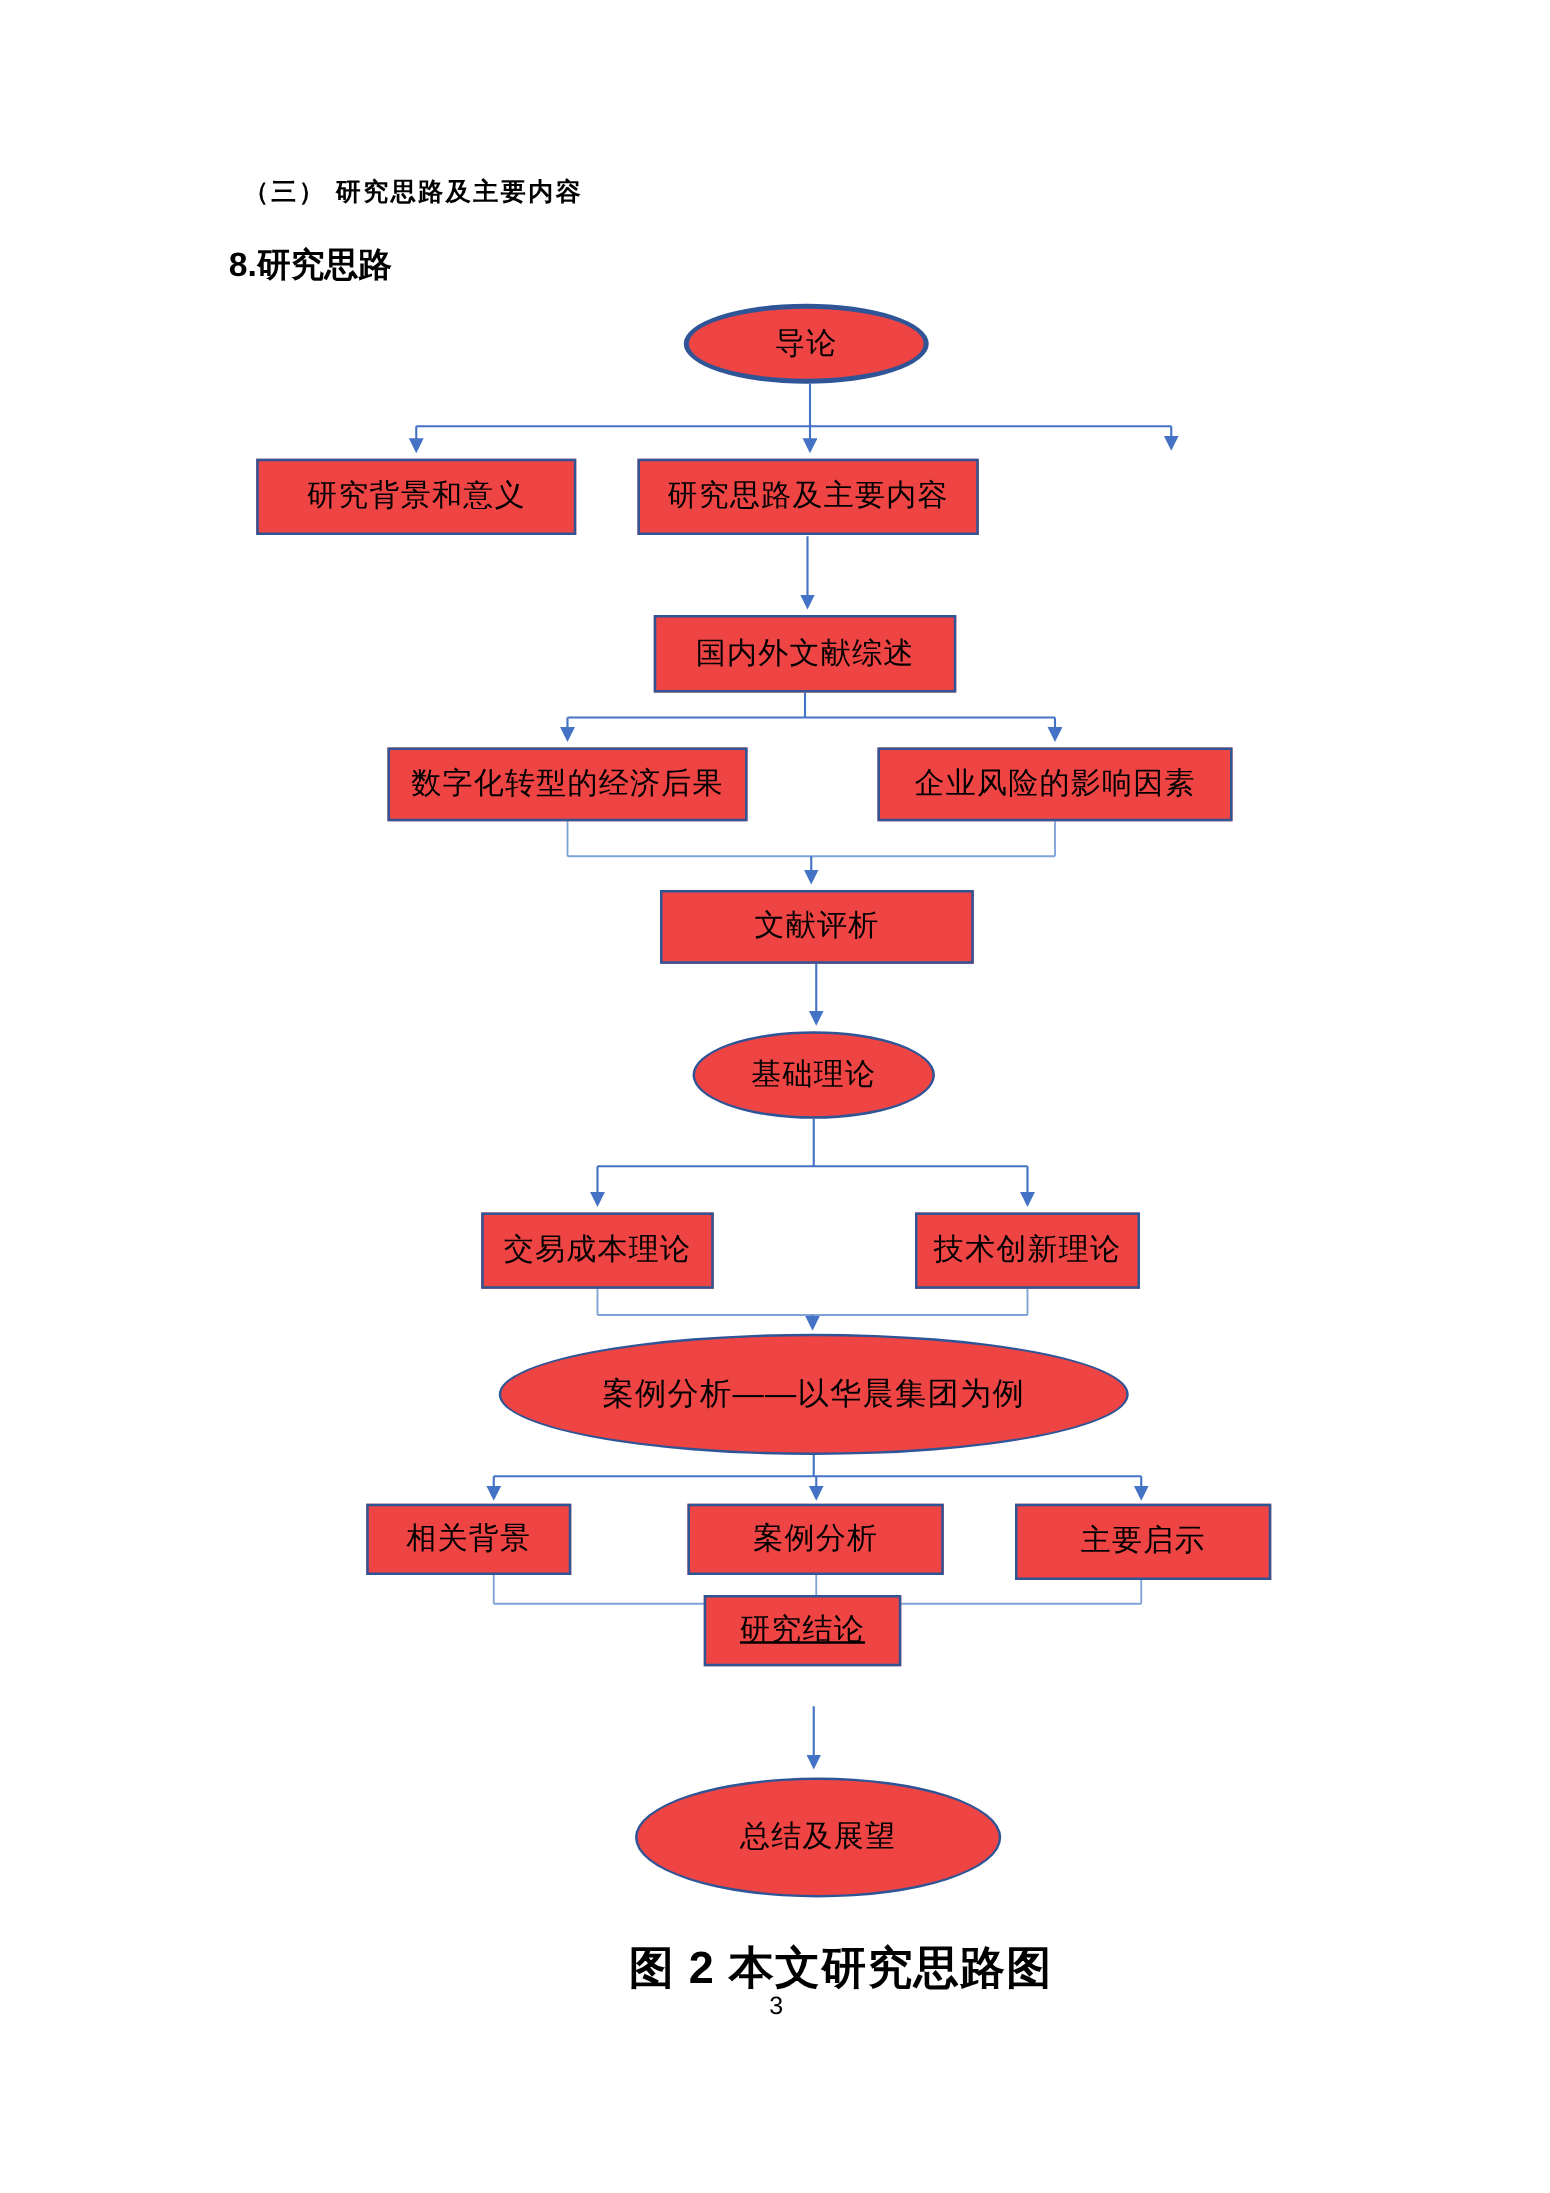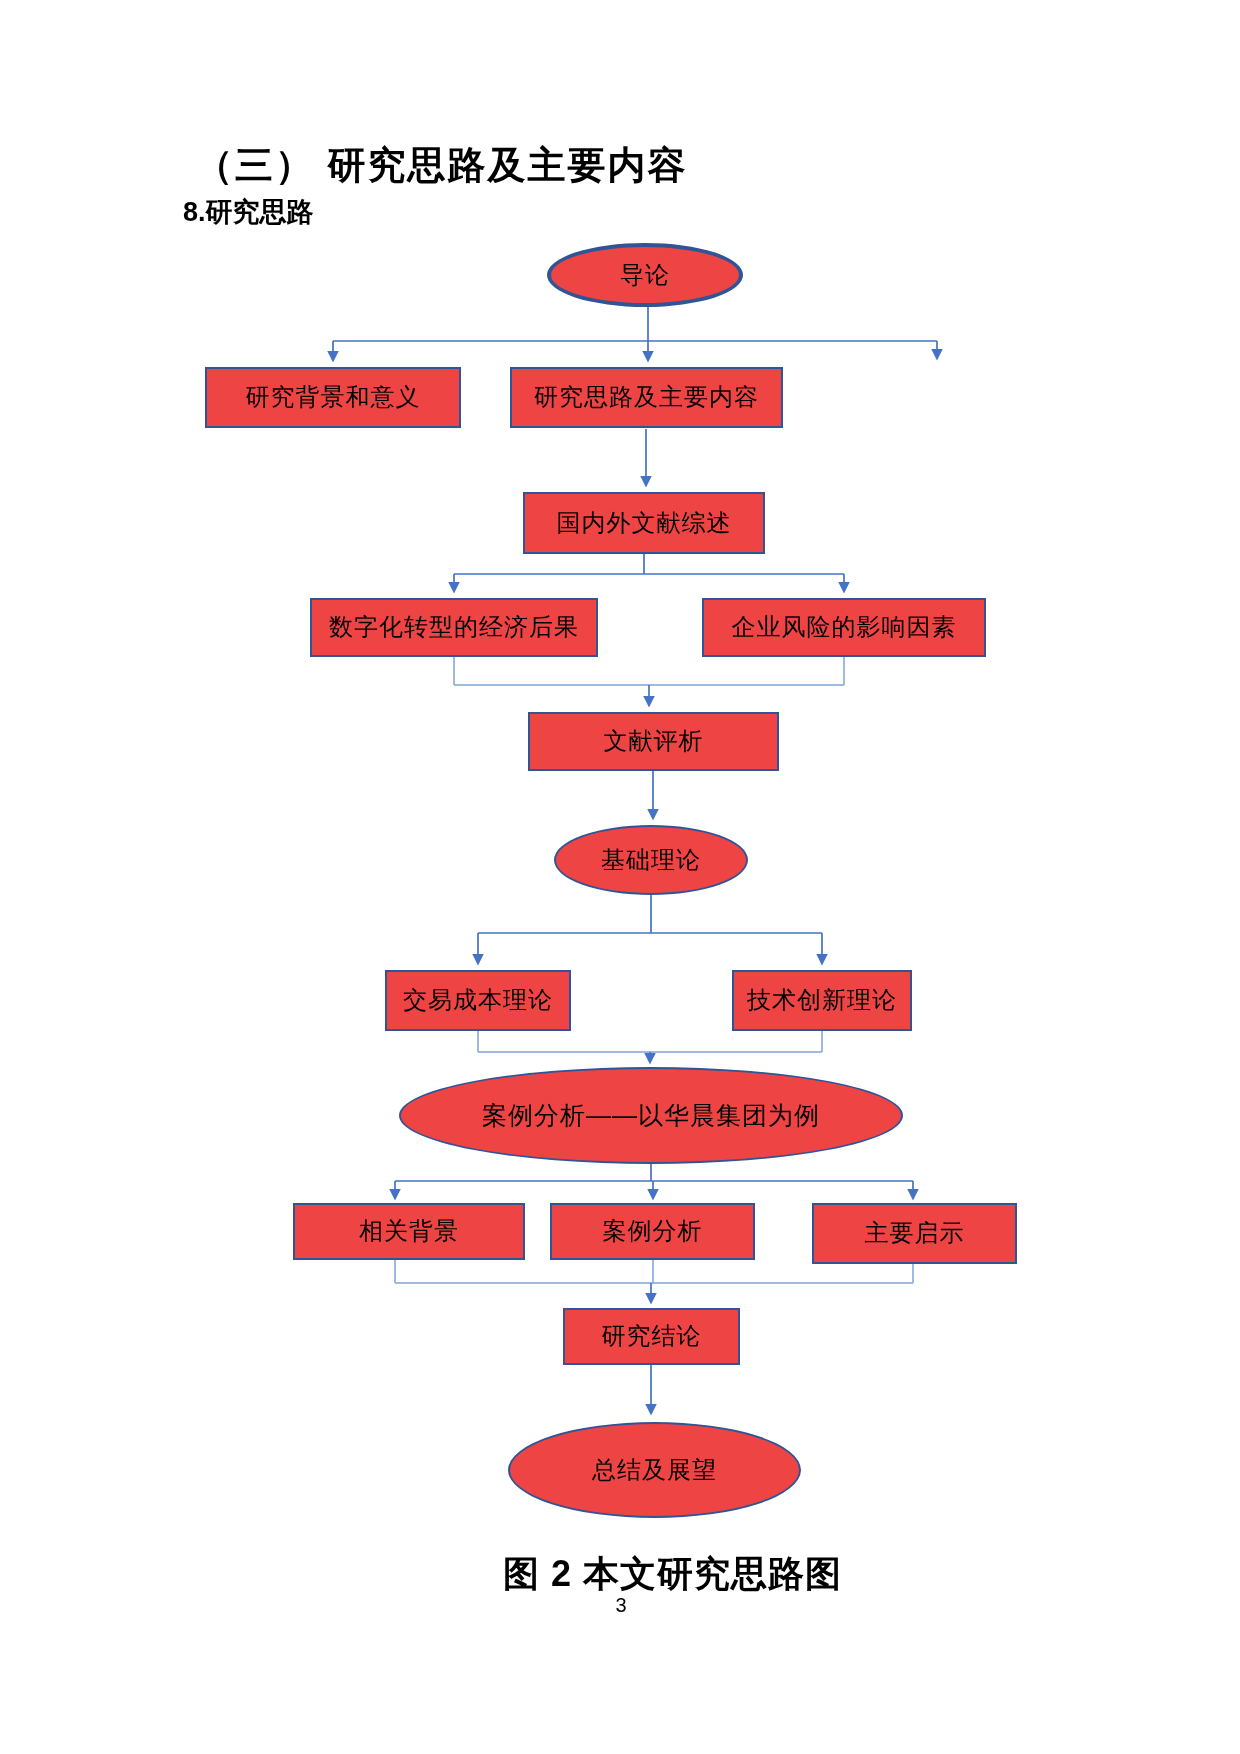--- a/index.html
+++ b/index.html
@@ -6,21 +6,21 @@
     --node-border:#2F5597;
     --connector:#4472C4;
     --merge:#7FA3D6;
     --text:#000000;
   }
   html,body{margin:0;padding:0;background:#ffffff;}
   body{font-family:"Liberation Sans","DejaVu Sans",sans-serif;}
   .page{position:relative;width:1240px;height:1754px;background:#ffffff;overflow:hidden;}
   .section-heading{
     position:absolute;left:195px;top:140px;
-    font-size:38px;font-weight:bold;color:var(--text);letter-spacing:2px;text-align:right;
+    font-size:20px;font-weight:bold;color:var(--text);letter-spacing:2px;text-align:right;
   }
   .sub-heading{
     position:absolute;left:183px;top:194px;
     font-size:27px;font-weight:bold;color:var(--text);
   }
   svg.connectors{position:absolute;left:0;top:0;width:1240px;height:1754px;}
   .c{stroke:var(--connector);stroke-width:1.7;fill:none;}
   .m{stroke:var(--merge);stroke-width:1.5;fill:none;}
   .node{
     position:absolute;display:flex;align-items:center;justify-content:center;
@@ -36,24 +36,24 @@
   .n-ideas{left:510px;top:367px;width:273px;height:61px;}
   .n-methods{left:797px;top:365px;width:281px;height:64px;}
   .n-literature{left:523px;top:492px;width:242px;height:62px;}
   .n-digital{left:310px;top:598px;width:288px;height:59px;}
   .n-risk{left:702px;top:598px;width:284px;height:59px;}
   .n-review{left:528px;top:712px;width:251px;height:59px;}
   .n-theory{left:554px;top:825px;width:194px;height:70px;}
   .n-transaction{left:385px;top:970px;width:186px;height:61px;}
   .n-innovation{left:732px;top:970px;width:180px;height:61px;}
   .n-case{left:399px;top:1067px;width:504px;height:97px;font-size:25px;}
-  .n-context{left:293px;top:1203px;width:232px;height:57px;}
+  .n-context{left:293px;top:1203px;width:164px;height:57px;}
   .n-analysis{left:550px;top:1203px;width:205px;height:57px;}
   .n-implications{left:812px;top:1203px;width:205px;height:61px;}
-  .n-conclusion{left:563px;top:1308px;width:177px;height:57px;}
+  .n-conclusion{left:563px;top:1276px;width:158px;height:57px;text-decoration:underline;}
   .n-summary{left:508px;top:1422px;width:293px;height:96px;}
   .caption{
     position:absolute;left:503px;top:1550px;
     font-size:36px;font-weight:bold;color:var(--text);letter-spacing:1px;
   }
   .page-number{
     position:absolute;left:606px;top:1594px;width:30px;text-align:center;
     font-size:20px;color:var(--text);
   }
 </style>

